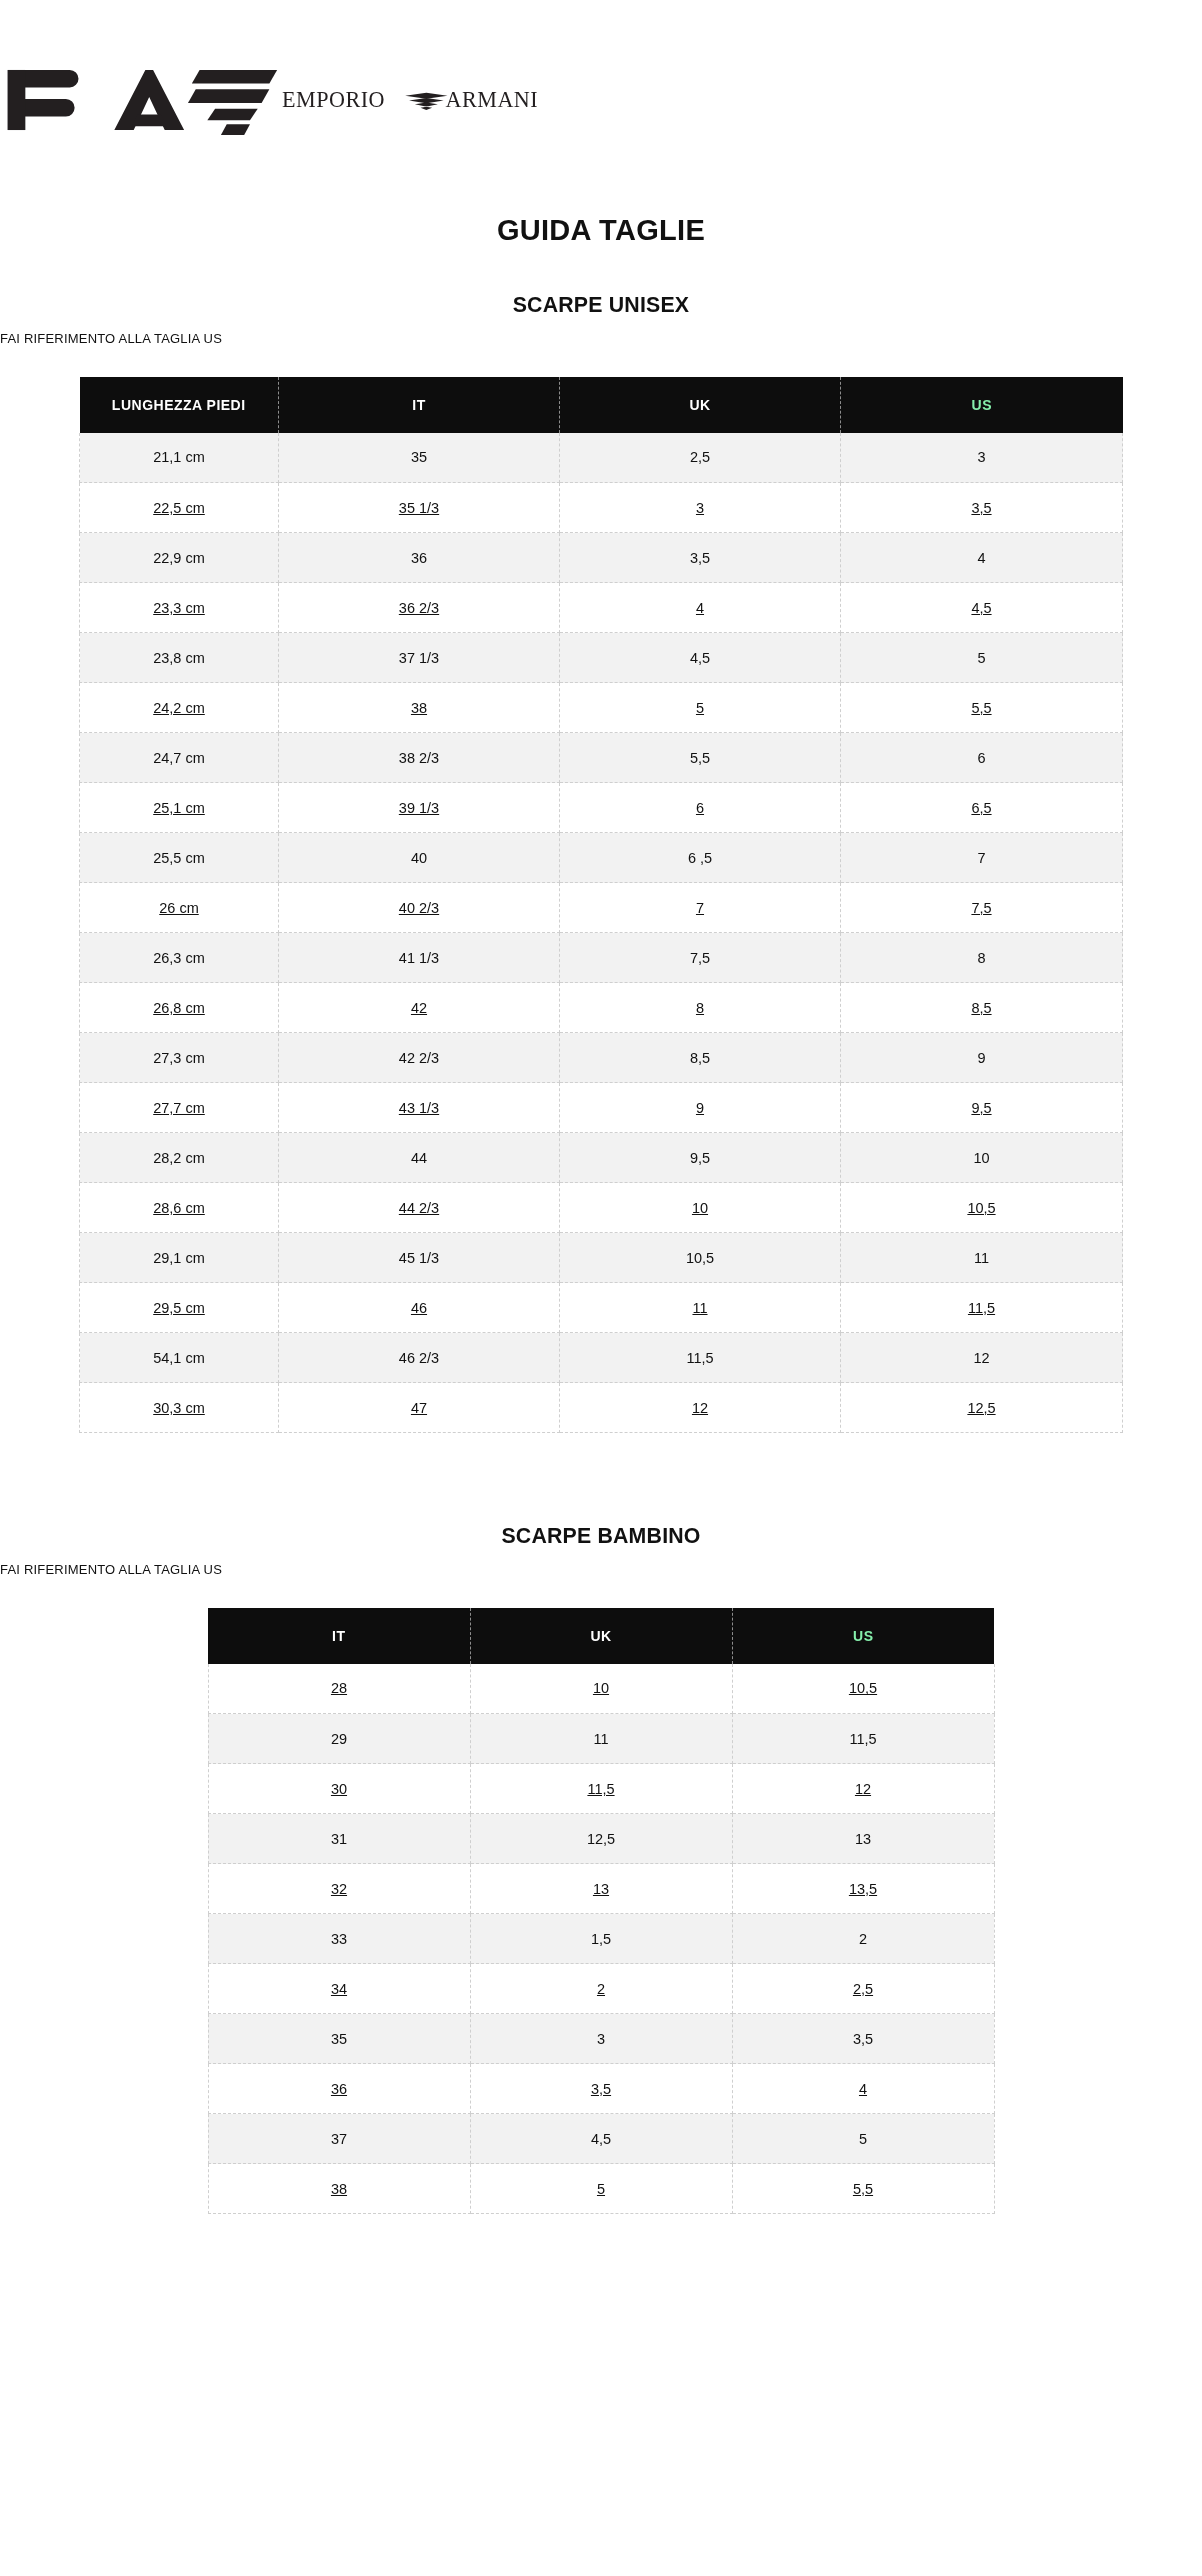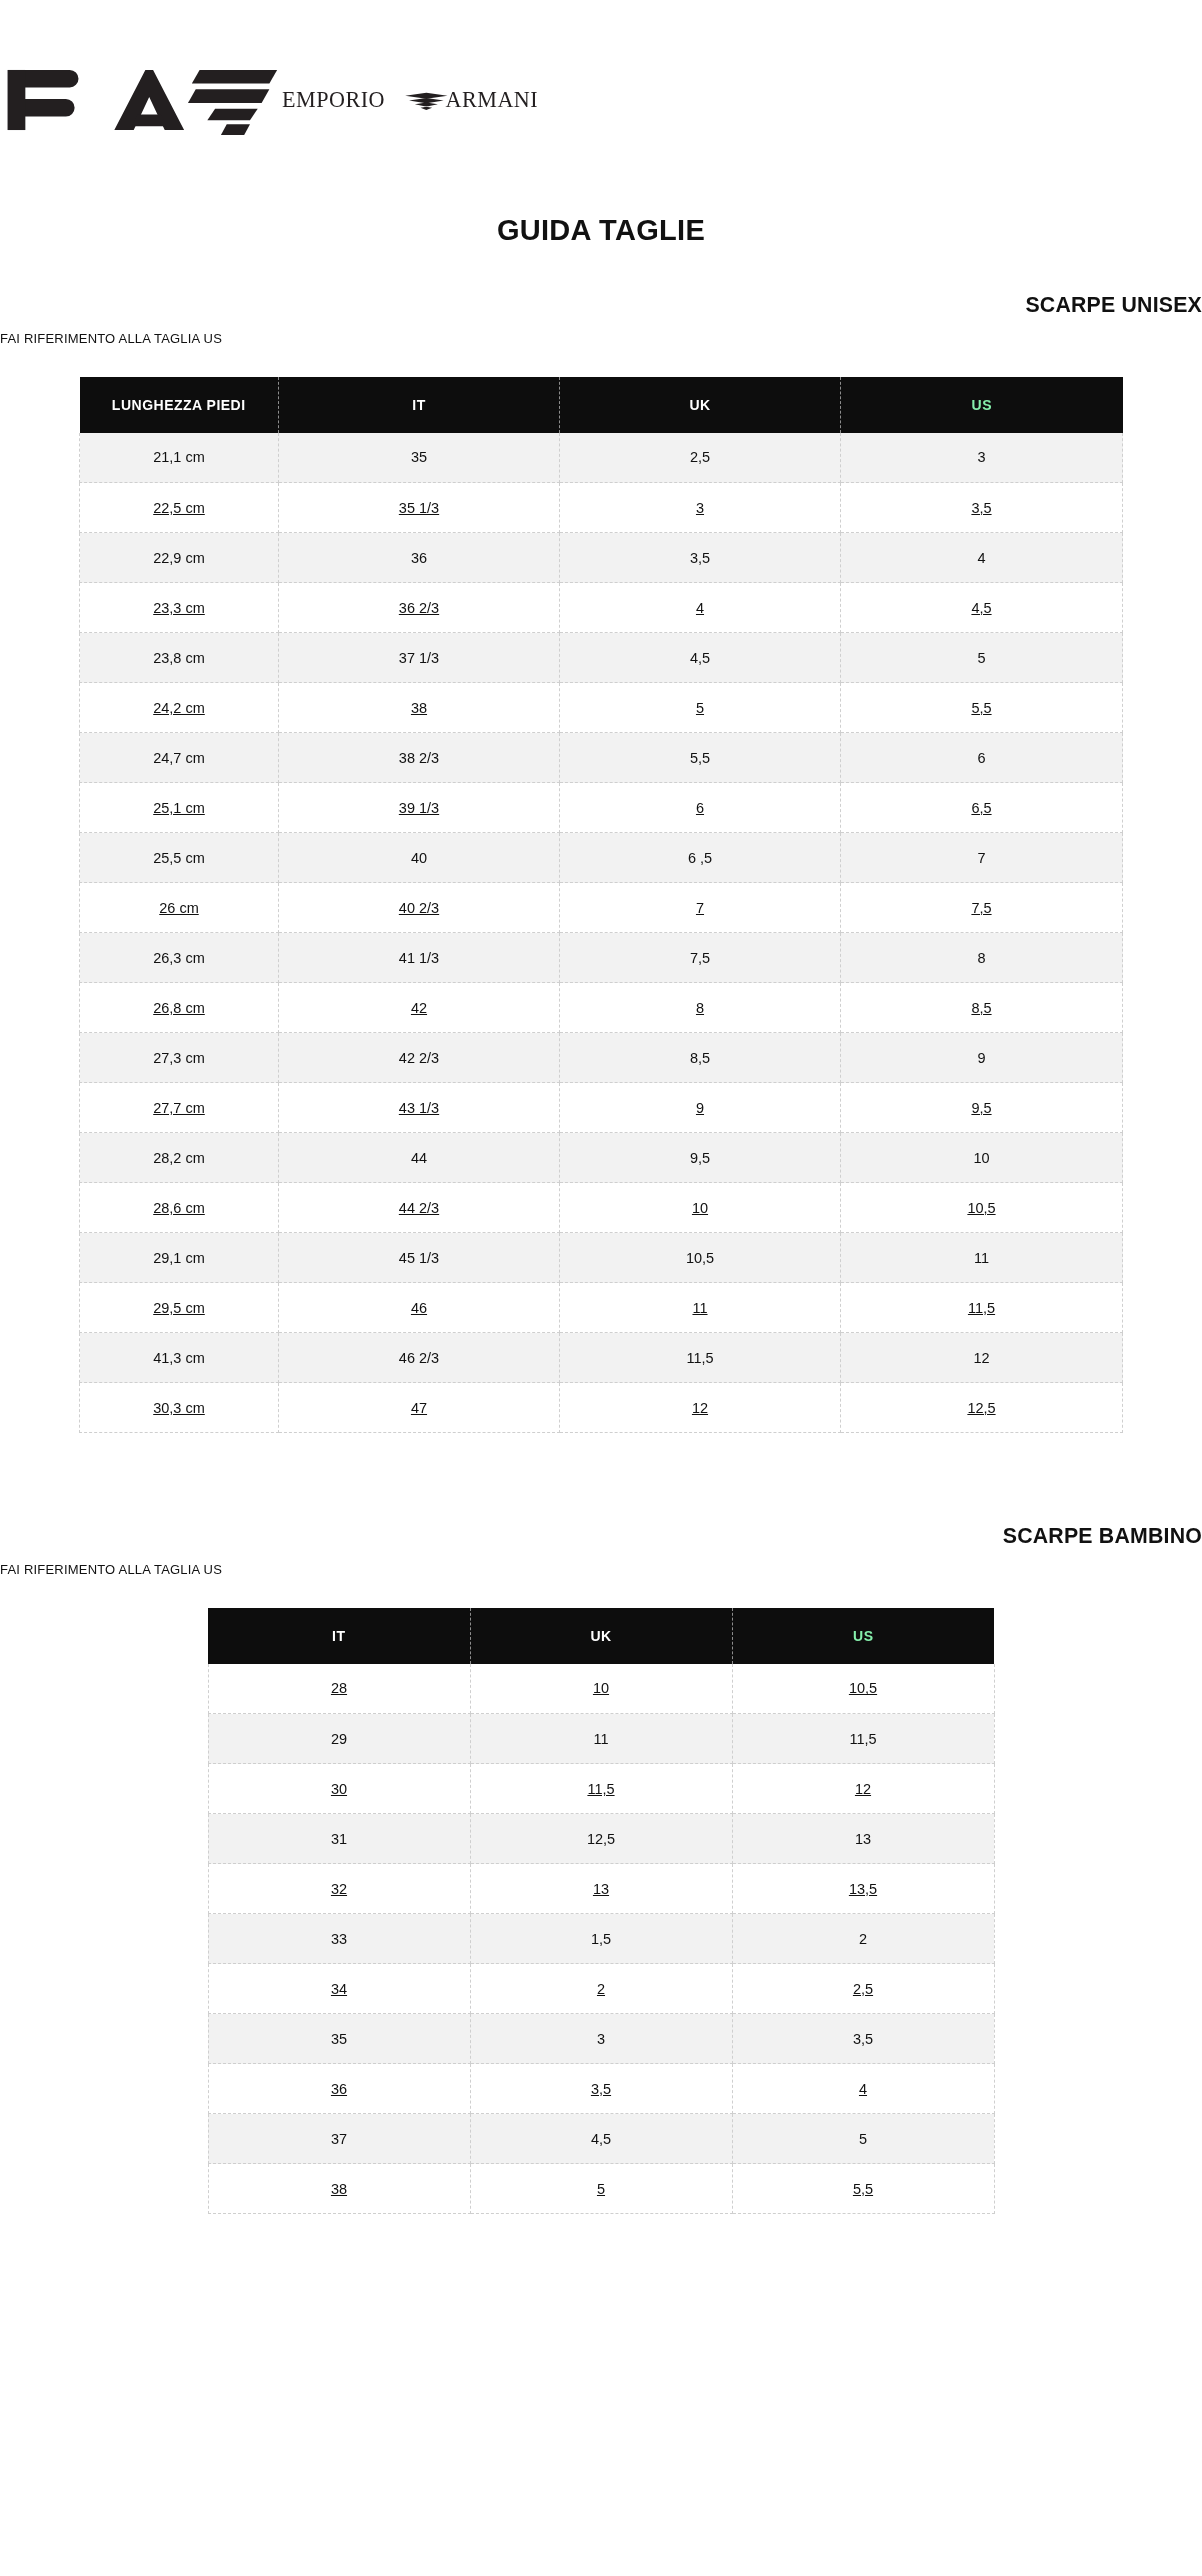--- a/index.html
+++ b/index.html
@@ -29,21 +29,21 @@
 
   
   .page-title {
     text-align: center;
     font-size: 29px;
     font-weight: 700;
     letter-spacing: 0.3px;
     margin-bottom: 46px;
   }
   .section-title {
-    text-align: right;
+    text-align: center;
     font-size: 21.3px;
     font-weight: 700;
     letter-spacing: 0.2px;
     margin-bottom: 12.6px;
   }
   .section-sub {
     text-align: left;
     font-size: 13px;
     font-weight: 400;
     letter-spacing: 0.2px;
@@ -250,21 +250,21 @@
           <td>10,5</td>
           <td>11</td>
         </tr>
         <tr class="plain">
           <td>29,5 cm</td>
           <td>46</td>
           <td>11</td>
           <td>11,5</td>
         </tr>
         <tr class="shade">
-          <td>41,3 cm</td>
+          <td>54,1 cm</td>
           <td>46 2/3</td>
           <td>11,5</td>
           <td>12</td>
         </tr>
         <tr class="plain">
           <td>30,3 cm</td>
           <td>47</td>
           <td>12</td>
           <td>12,5</td>
         </tr>

